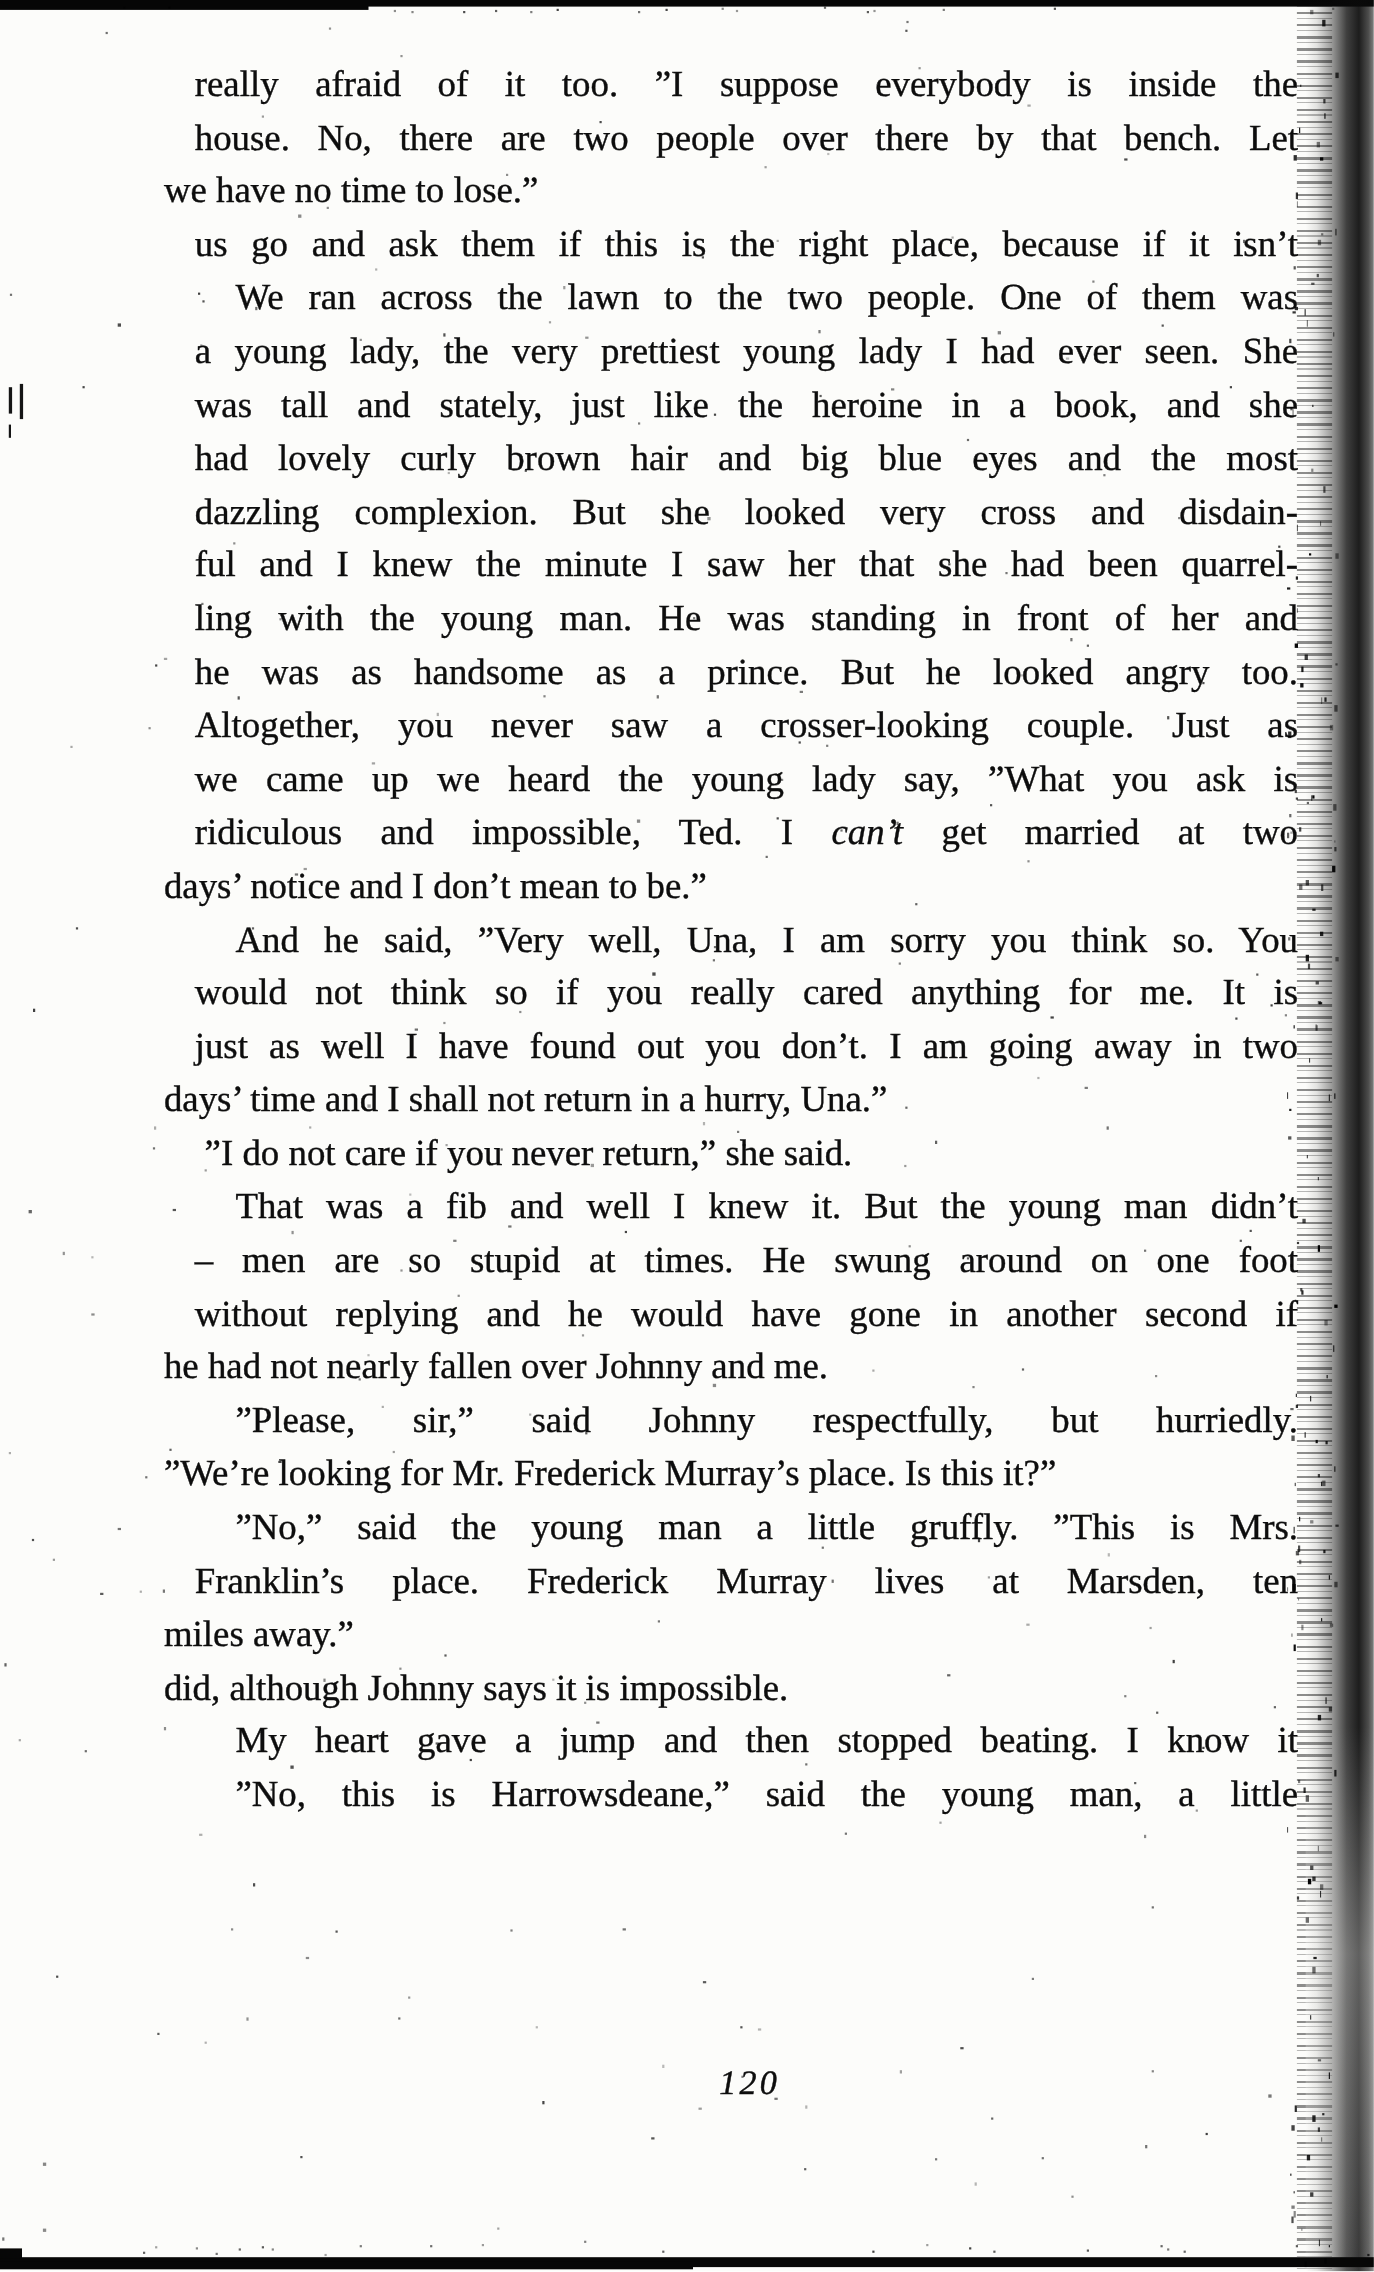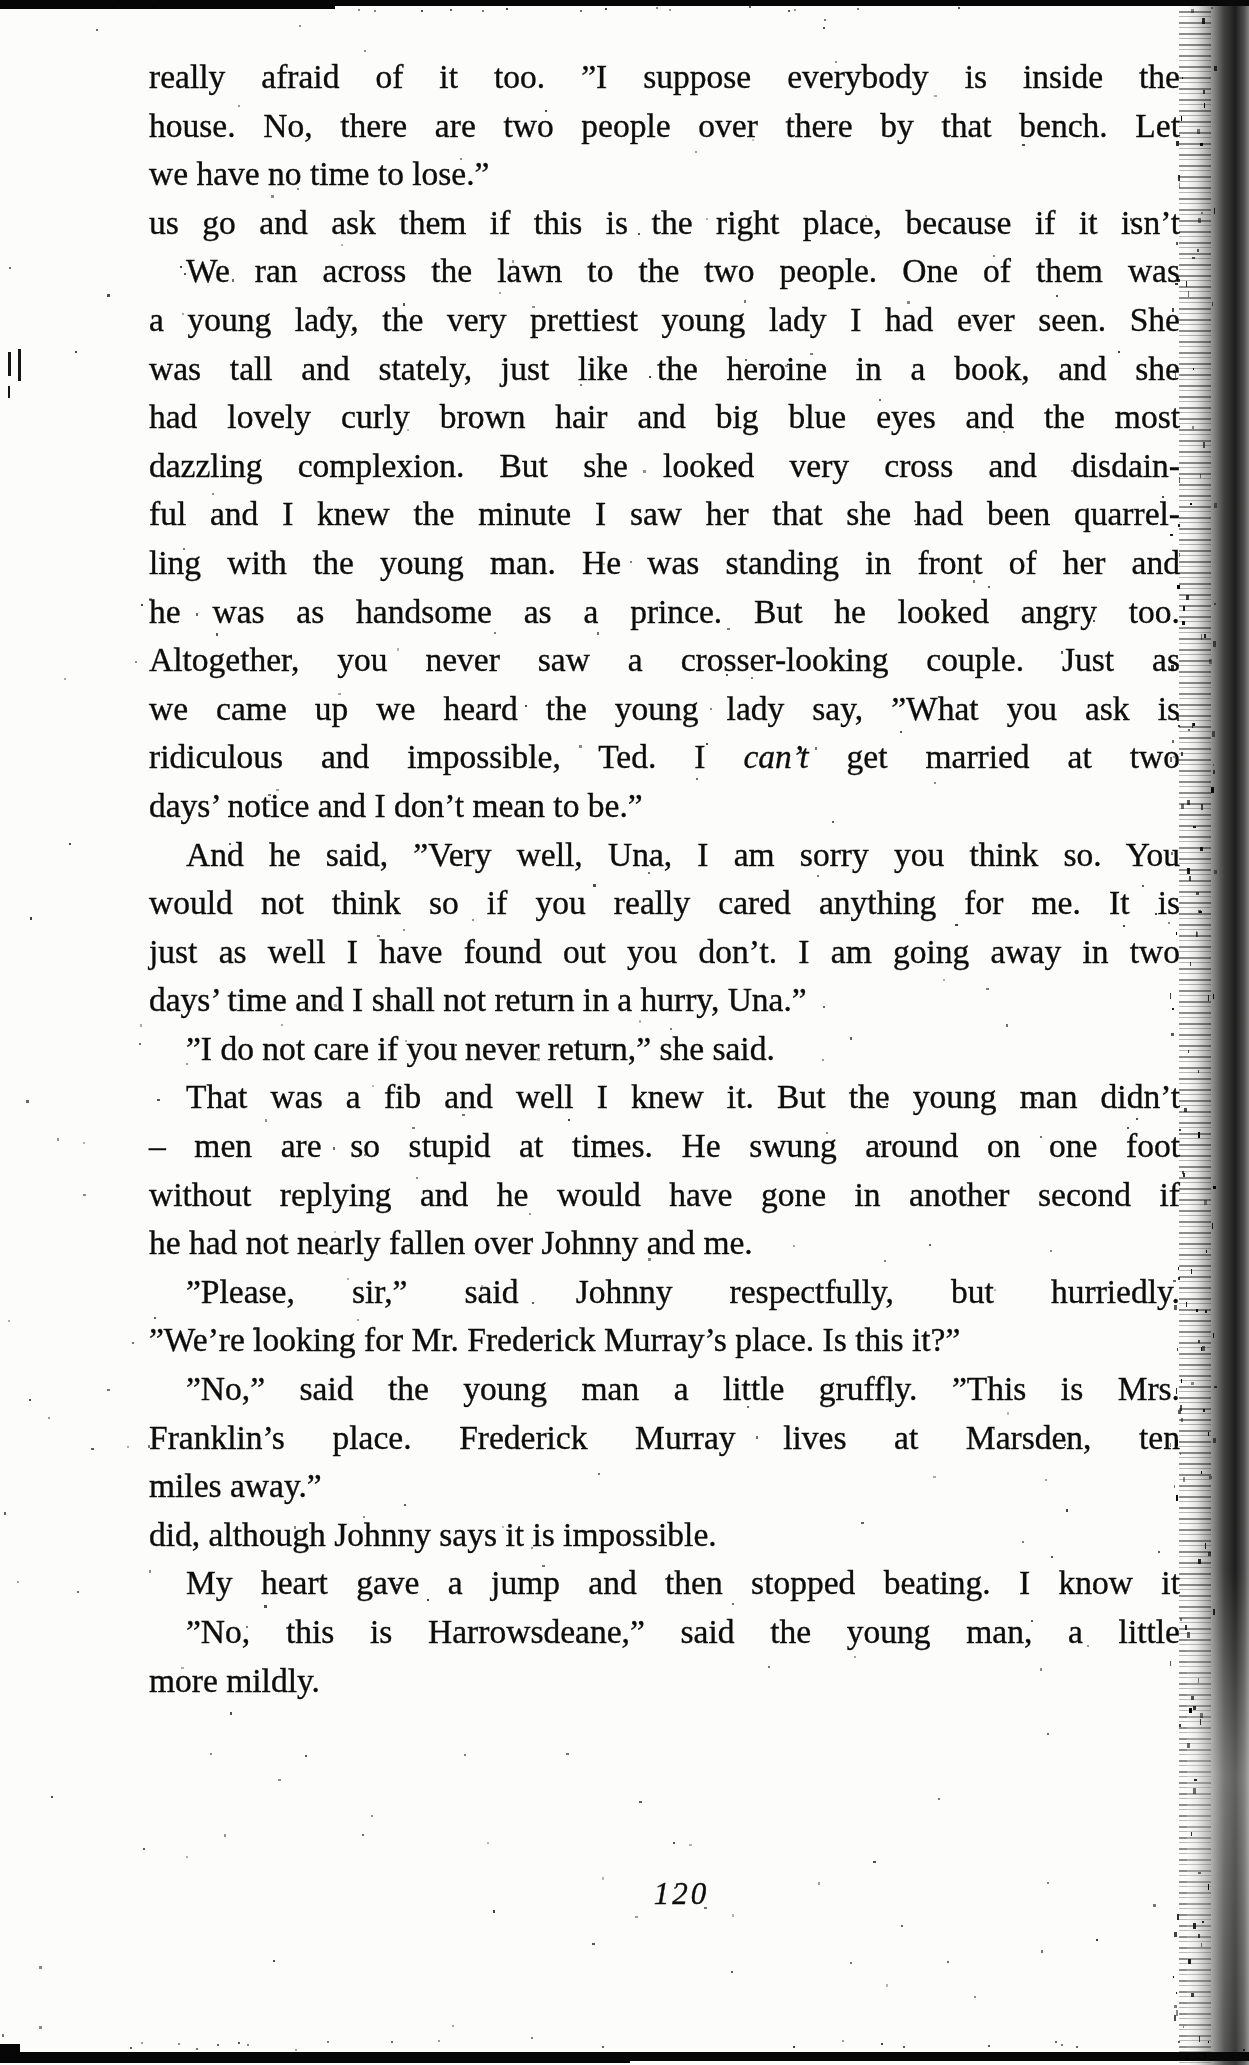--- a/index.html
+++ b/index.html
@@ -64,21 +64,21 @@
   
   .text-block {
     position: absolute;
     left: 149px; top: 53px;
     width: 1031px;
     font-size: 33.5px;
     line-height: 48.6px;
     -webkit-text-stroke: 0.35px #0d0d0d;
   }
   .line { text-align: left; white-space: normal; }
-  .line.just { text-align: justify; text-align-last: justify; }
+  .line.just { text-align: justify; text-align-last: justify; margin-left: 28px; }
   .line.indent { text-indent: 37px; }
   .line em { font-style: italic; }
 
   .page-number {
     position: absolute;
     left: 149px; top: 1876px;
     width: 1031px;
     padding-left: 34px;
     box-sizing: border-box;
     text-align: center;
@@ -132,21 +132,20 @@
       <div class="line just">without replying and he would have gone in another second if</div>
       <div class="line">he had not nearly fallen over Johnny and me.</div>
       <div class="line indent just">”Please, sir,” said Johnny respectfully, but hurriedly.</div>
       <div class="line">”We’re looking for Mr. Frederick Murray’s place. Is this it?”</div>
       <div class="line indent just">”No,” said the young man a little gruffly. ”This is Mrs.</div>
       <div class="line just">Franklin’s place. Frederick Murray lives at Marsden, ten</div>
       <div class="line">miles away.”</div>
       <div class="line">did, although Johnny says it is impossible.</div>
       <div class="line indent just">My heart gave a jump and then stopped beating. I know it</div>
       <div class="line indent just">”No, this is Harrowsdeane,” said the young man, a little</div>
-      <div class="line">more mildly.</div>
     </div>
 
   <div class="page-number">120</div>
 
   <div class="noise-layer">
       <div class="noise-dot" style="left: 297px; top: 188px; width: 2px; height: 2px; opacity: 0.43783;"></div>
       <div class="noise-dot" style="left: 30px; top: 917px; width: 2px; height: 3px; opacity: 0.747317;"></div>
       <div class="noise-dot" style="left: 1006px; top: 1024px; width: 2px; height: 3px; opacity: 0.548235;"></div>
       <div class="noise-dot" style="left: 107px; top: 294px; width: 3px; height: 3px; opacity: 0.694734;"></div>
       <div class="noise-dot" style="left: 649px; top: 376px; width: 2px; height: 2px; opacity: 0.721561;"></div>

